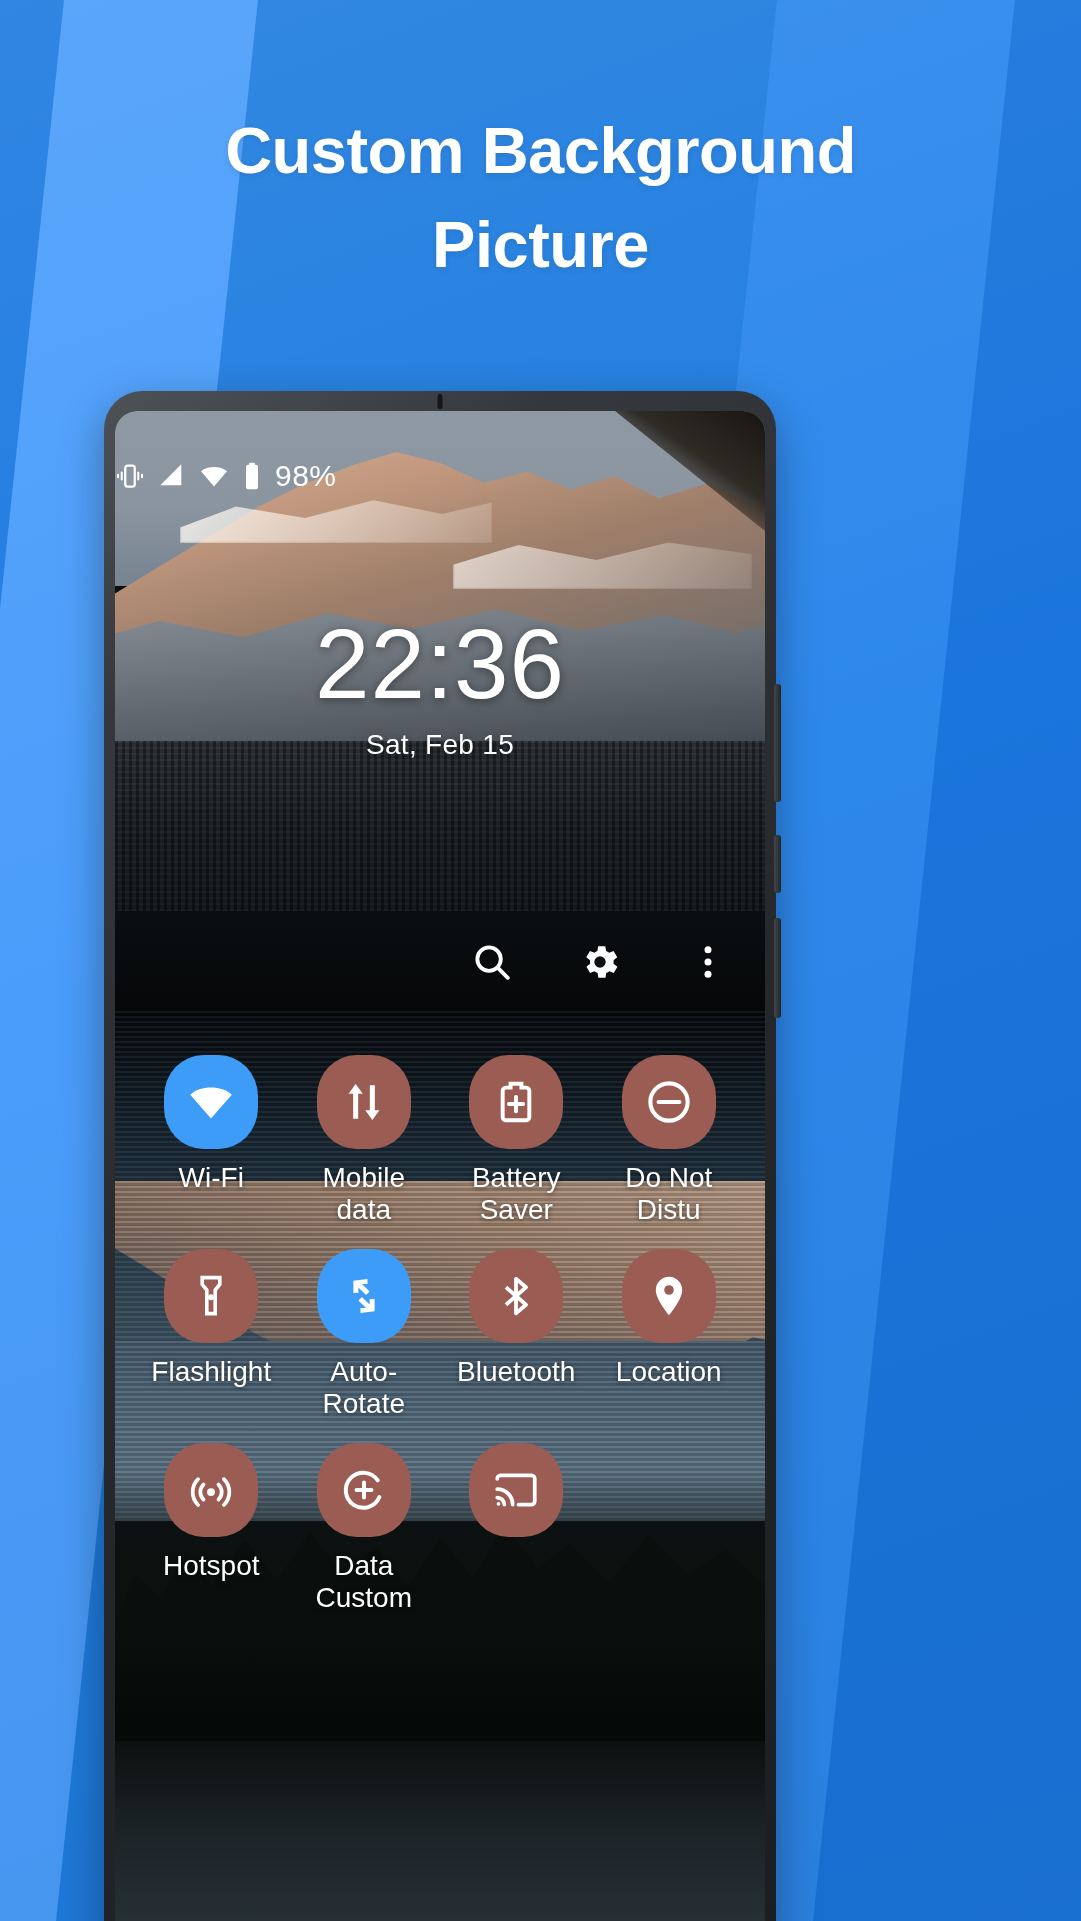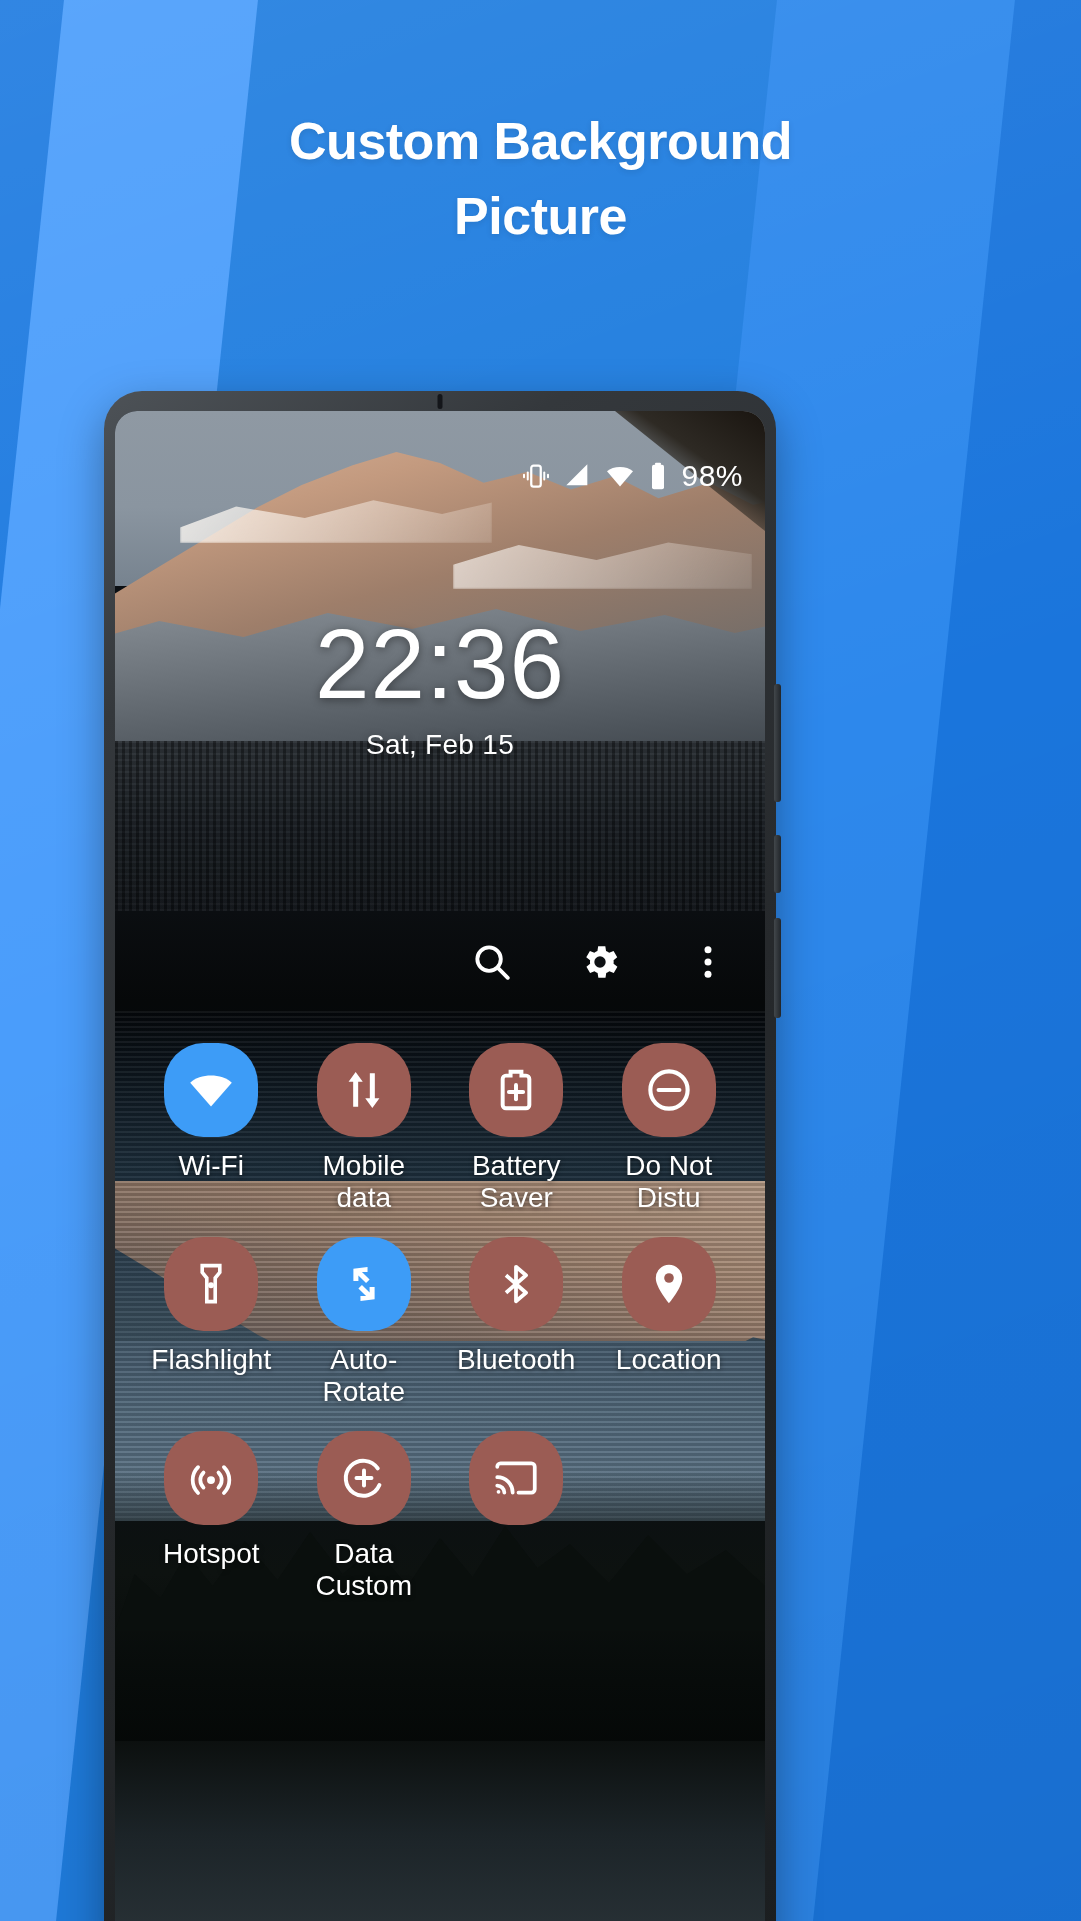--- a/index.html
+++ b/index.html
@@ -22,21 +22,21 @@
   .band-d { left:84%;  width:26%;  background:#1a75dc; transform:skewX(-6deg); }
   .band-gloss {
     position:absolute; inset:0;
     background:linear-gradient(160deg, rgba(255,255,255,.09) 0%, rgba(255,255,255,0) 45%, rgba(0,0,0,.06) 100%);
   }
 
   
   #headline {
     position:absolute; top:104px; left:0; width:100%;
     text-align:center; color:#fff;
-    font-size:52px; font-weight:bold; line-height:1.44;
+    font-size:65px; font-weight:bold; line-height:1.44;
     letter-spacing:-0.5px;
     text-shadow:0 2px 6px rgba(0,0,0,.10);
     padding:0 48px;
   }
 
   
   #phone {
     position:absolute; left:104px; top:391px;
     width:672px; height:1560px;
   }
@@ -163,21 +163,21 @@
   
   .w-corner {
     position:absolute; right:0; top:0; width:150px; height:120px;
     background:linear-gradient(215deg,#1a1510 0%,#2e2a24 40%,rgba(60,56,50,0) 72%);
     clip-path:polygon(100% 0%, 100% 100%, 0% 0%);
   }
 
   
   #statusbar {
     position:absolute; left:0; top:44px; width:100%; height:42px;
-    display:flex; align-items:center; justify-content:flex-end;
+    display:flex; align-items:center; 
     gap:13px; padding-right:22px;
     color:#fff;
   }
   #statusbar svg { display:block; }
   #battery-pct { font-size:30px; font-weight:400; letter-spacing:.5px; }
 
   
   #clockwrap {
     position:absolute; left:0; top:196px; width:100%;
     text-align:center; color:#fff;
@@ -197,21 +197,21 @@
     position:absolute; right:34px; top:528px;
     display:flex; align-items:center; gap:62px;
     color:#fff;
   }
   .tb-btn { width:46px; height:46px; display:flex; align-items:center; justify-content:center; }
 
   
   #tiles {
     position:absolute; left:0; top:632px; width:100%;
     display:grid; grid-template-columns:repeat(4,1fr);
-    row-gap:22px; padding:0 20px;
+    row-gap:22px; padding:12px 20px;
   }
   .tile { display:flex; flex-direction:column; align-items:center; }
   .tile-ico {
     width:94px; height:94px;
     border-radius:42% 42% 42% 42% / 44% 44% 44% 44%;
     display:flex; align-items:center; justify-content:center;
     background:#9b5c54;
   }
   .tile-ico.on { background:#3d9cf7; }
   .tile-ico svg { display:block; }

